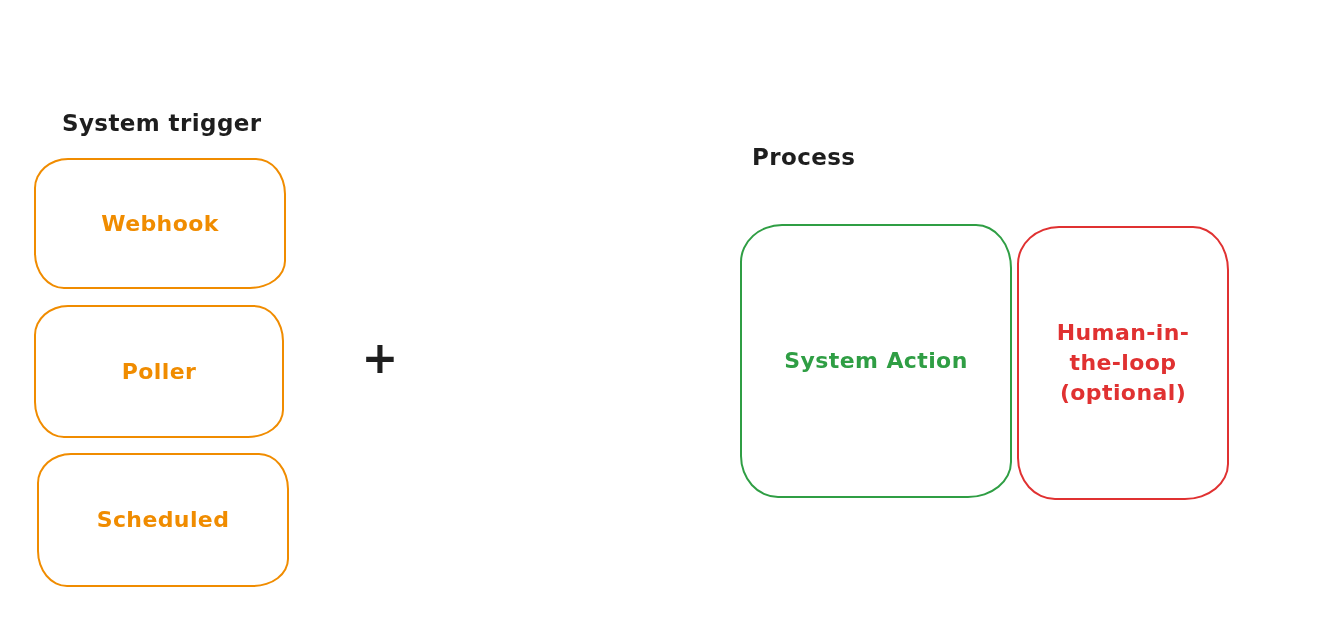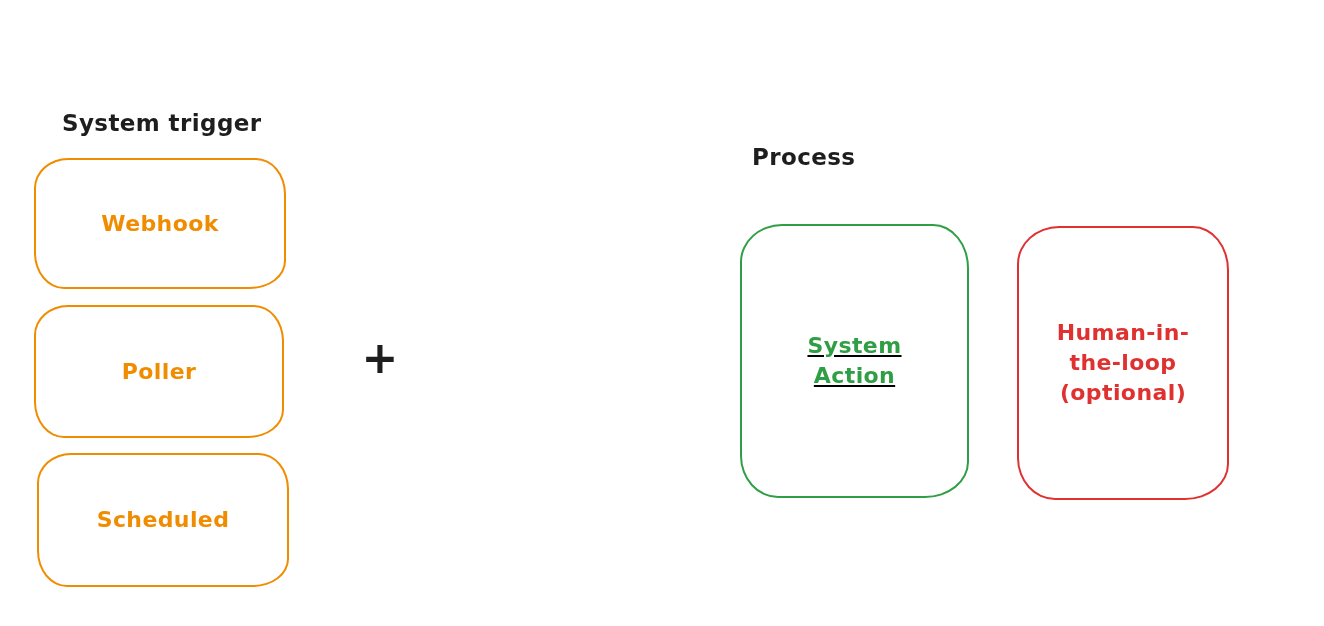--- a/index.html
+++ b/index.html
@@ -46,21 +46,21 @@
   }
   
   .trigger-box { border-radius: 34px 30px 36px 30px / 30px 36px 28px 36px; }
   .process-box { border-radius: 42px 36px 44px 38px / 38px 44px 36px 42px; }
 
   .trigger-box.webhook   { left: 22px;  top: 146px; width: 252px; height: 131px; }
   .trigger-box.poller    { left: 22px;  top: 293px; width: 250px; height: 133px; }
   .trigger-box.scheduled { left: 25px;  top: 441px; width: 252px; height: 134px; }
 
   .process-box.llm    { left: 453px;  top: 211px; width: 256px; height: 271px; }
-  .process-box.system { left: 728px;  top: 212px; width: 229px; height: 274px; text-decoration: underline; }
+  .process-box.system { left: 728px;  top: 212px; width: 272px; height: 274px; }
   .process-box.hitl   { left: 1005px; top: 214px; width: 212px; height: 274px; }
 
   .label-system-trigger { left: 38px;  top: 86px; }
   .label-process        { left: 728px; top: 86px; margin-top: 34px; }
 </style>
 </head>
 <body>
 
 <div class="canvas">
 

